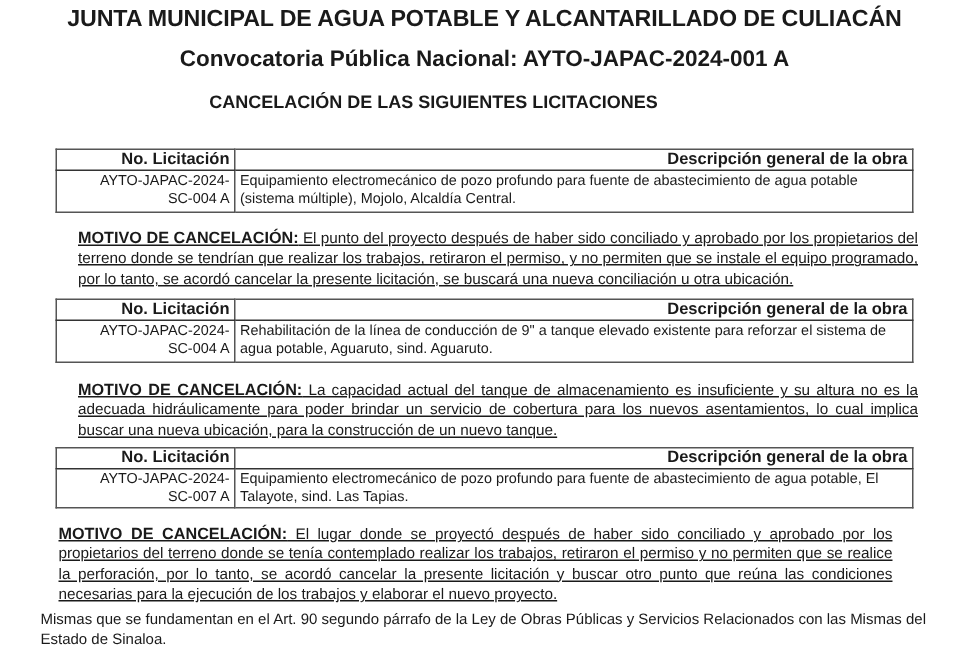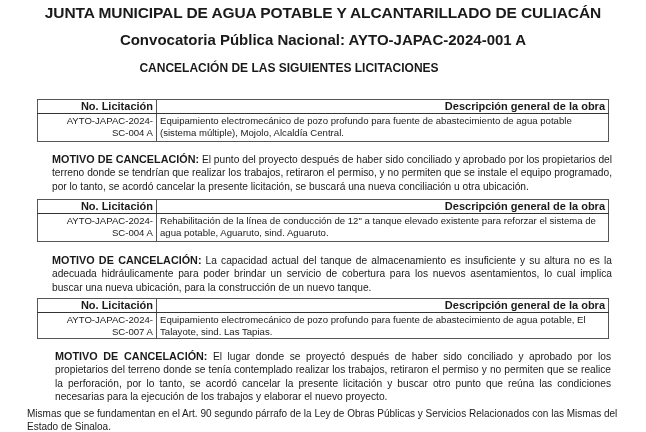--- a/index.html
+++ b/index.html
@@ -30,21 +30,21 @@
   }
   table.lic th {
     font-weight: bold; font-size: 11px; text-align: right; height: 13px; line-height: 13px;
     border-bottom: 1.5px solid #333;
   }
   table.lic th.c1 { width: 112px; }
   table.lic td.num { text-align: right; line-height: 12px; padding-top: 1px; }
   table.lic td.desc { line-height: 12px; padding-top: 1px; }
   .motivo {
     position: absolute; left: 52px; width: 560px;
-    font-size: 10.2px; line-height: 13.3px; text-align: justify;
+    font-size: 10.2px; line-height: 13.3px; text-align: justify; text-decoration: underline;
   }
   .motivo b { font-weight: bold; font-size: 10.8px; }
   .footer {
     position: absolute; left: 27px; top: 407px; width: 600px;
     font-size: 10px; line-height: 13px;
   }
 </style>
 </head>
 <body>
 
@@ -75,21 +75,21 @@
   <tbody>
       <tr>
     <th class="c1">No. Licitación</th>
     <th>Descripción general de la obra</th>
   </tr>
   <tr style="height:28px;">
     <td class="num">
       <div>AYTO-JAPAC-2024-</div>
       <div>SC-004 A</div>
     </td>
-    <td class="desc">Rehabilitación de la línea de conducción de 12" a tanque elevado existente para reforzar el sistema de agua potable, Aguaruto, sind. Aguaruto.</td>
+    <td class="desc">Rehabilitación de la línea de conducción de 9" a tanque elevado existente para reforzar el sistema de agua potable, Aguaruto, sind. Aguaruto.</td>
   </tr>
 </tbody>
   </table>
 <div class="motivo" style="top:254px;">
   <b>MOTIVO DE CANCELACIÓN:</b><span> La capacidad actual del tanque de almacenamiento es insuficiente y su altura no es la adecuada hidráulicamente para poder brindar un servicio de cobertura para los nuevos asentamientos, lo cual implica buscar una nueva ubicación, para la construcción de un nuevo tanque.</span>
 </div>
 
 <table class="lic" style="top:298px;">
   <tbody>
       <tr>
@@ -98,17 +98,17 @@
   </tr>
   <tr style="height:26px;">
     <td class="num">
       <div>AYTO-JAPAC-2024-</div>
       <div>SC-007 A</div>
     </td>
     <td class="desc">Equipamiento electromecánico de pozo profundo para fuente de abastecimiento de agua potable, El Talayote, sind. Las Tapias.</td>
   </tr>
 </tbody>
   </table>
-<div class="motivo" style="top:350px;left:55px;width:556px;">
+<div class="motivo" style="top:350px;left:39px;width:556px;">
   <b>MOTIVO DE CANCELACIÓN:</b><span> El lugar donde se proyectó después de haber sido conciliado y aprobado por los propietarios del terreno donde se tenía contemplado realizar los trabajos, retiraron el permiso y no permiten que se realice la perforación, por lo tanto, se acordó cancelar la presente licitación y buscar otro punto que reúna las condiciones necesarias para la ejecución de los trabajos y elaborar el nuevo proyecto.</span>
 </div>
 
 <div class="footer">Mismas que se fundamentan en el Art. 90 segundo párrafo de la Ley de Obras Públicas y Servicios Relacionados con las Mismas del Estado de Sinaloa.</div>
 
 </body></html>

